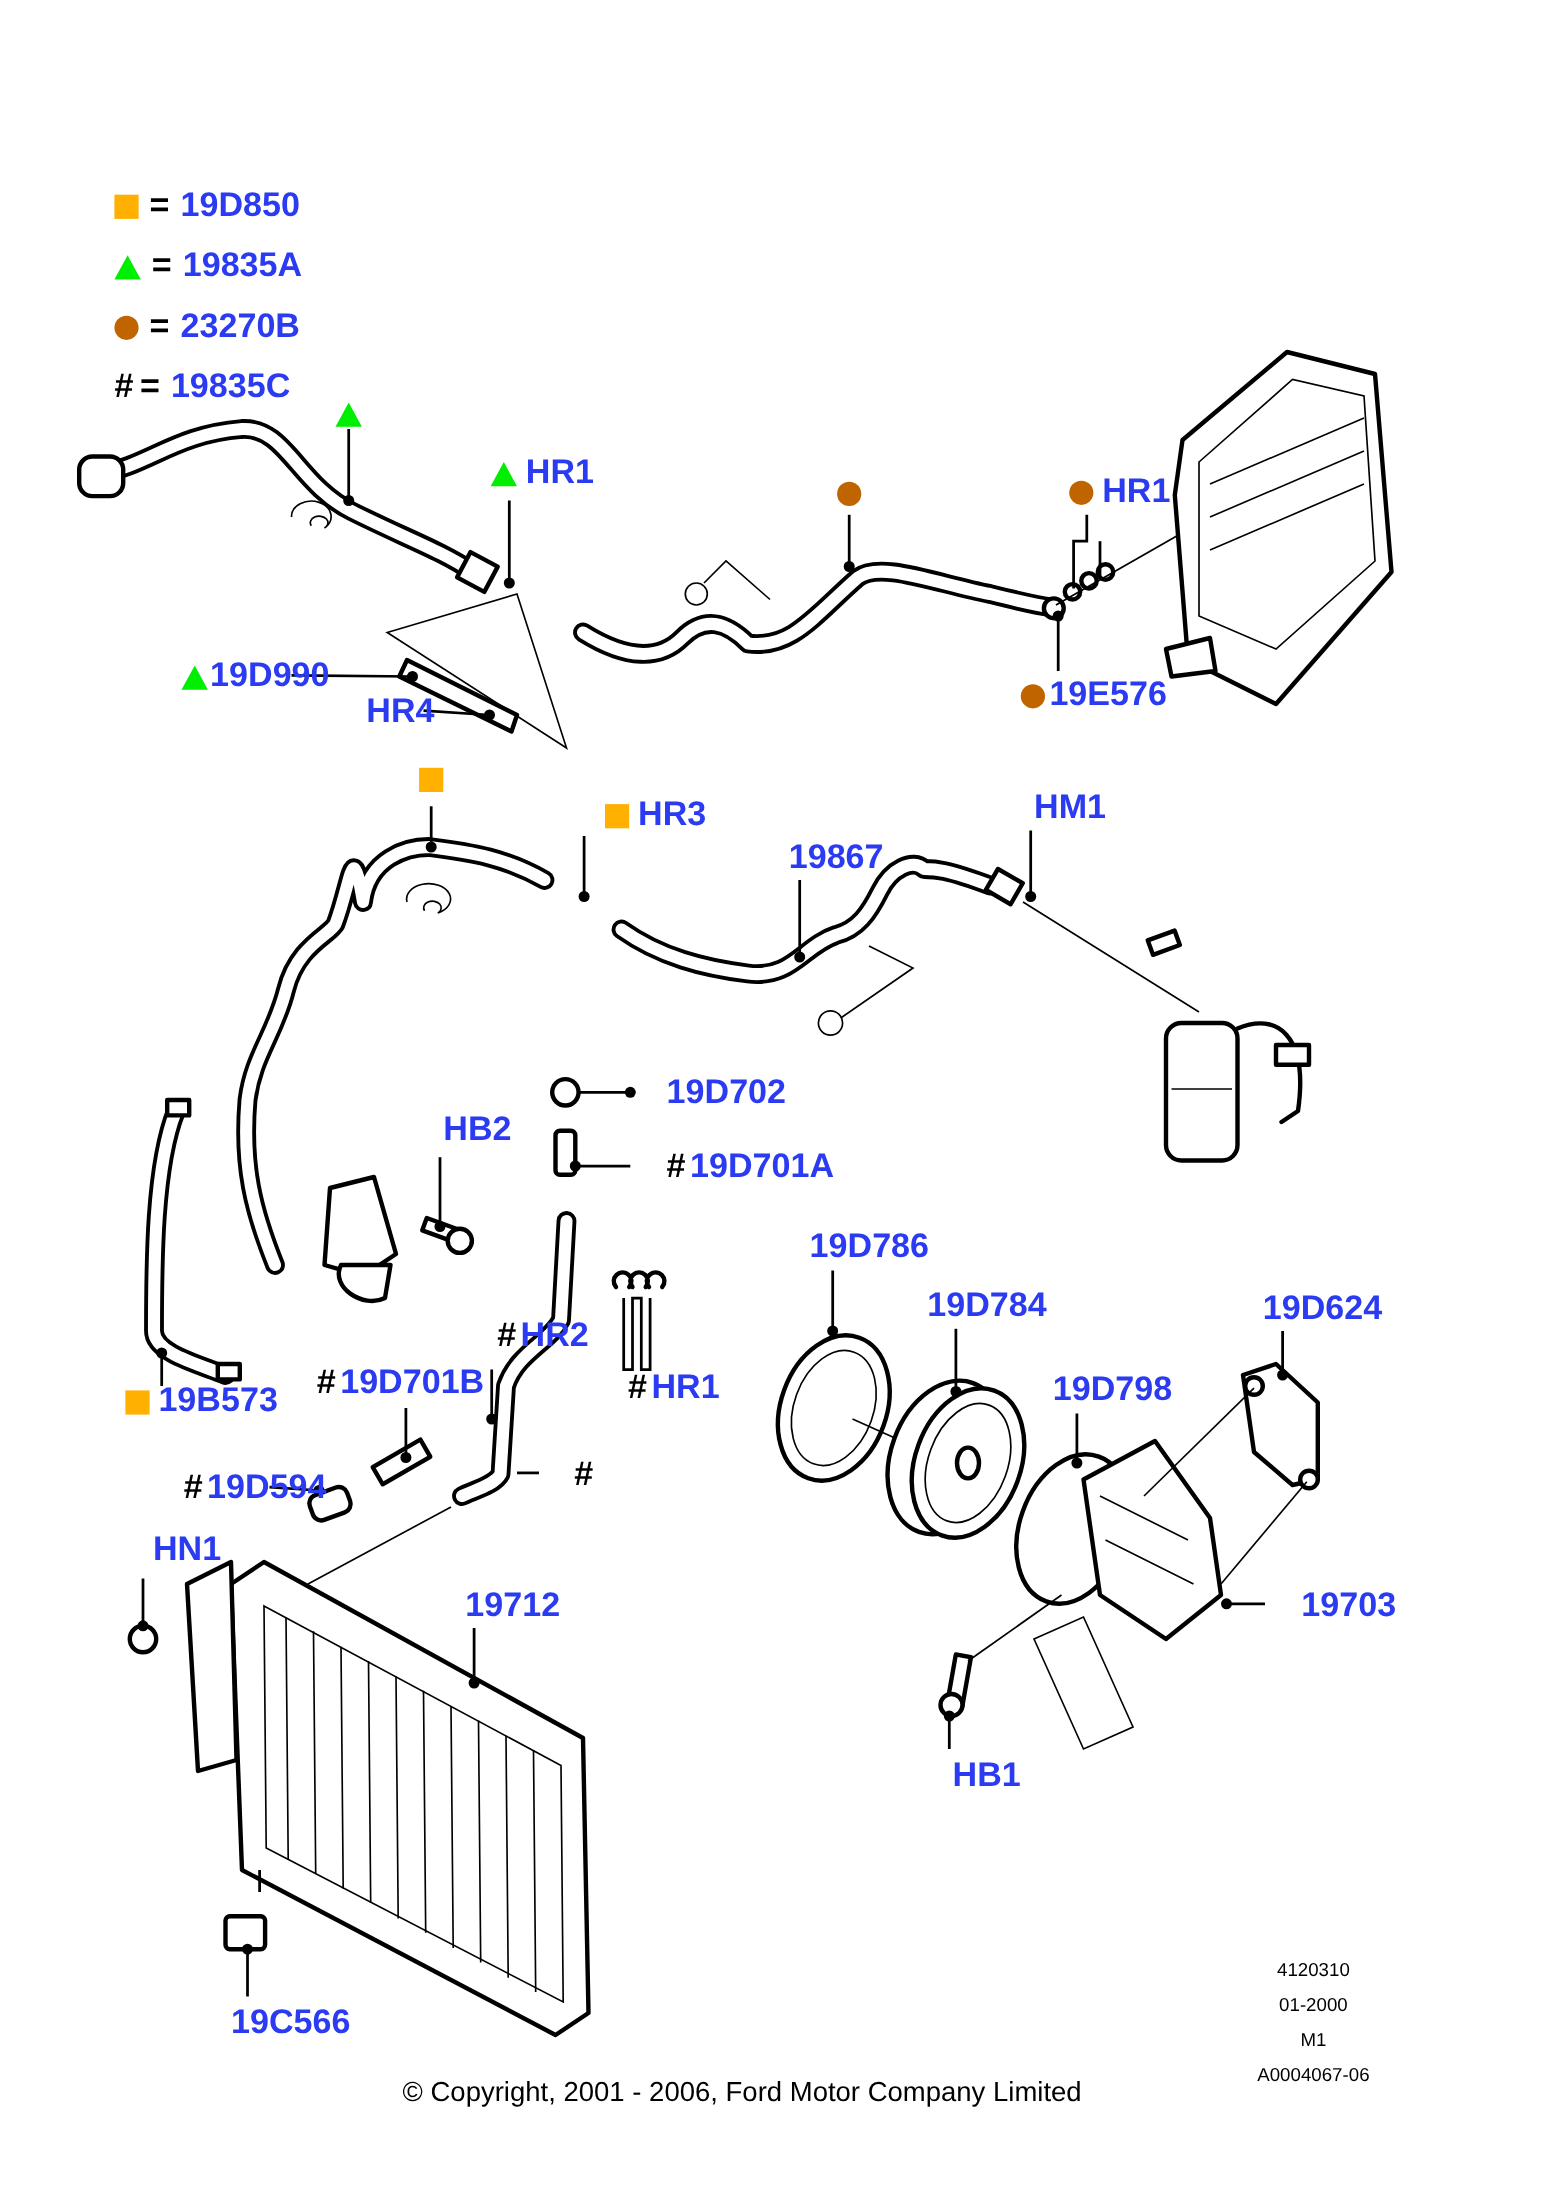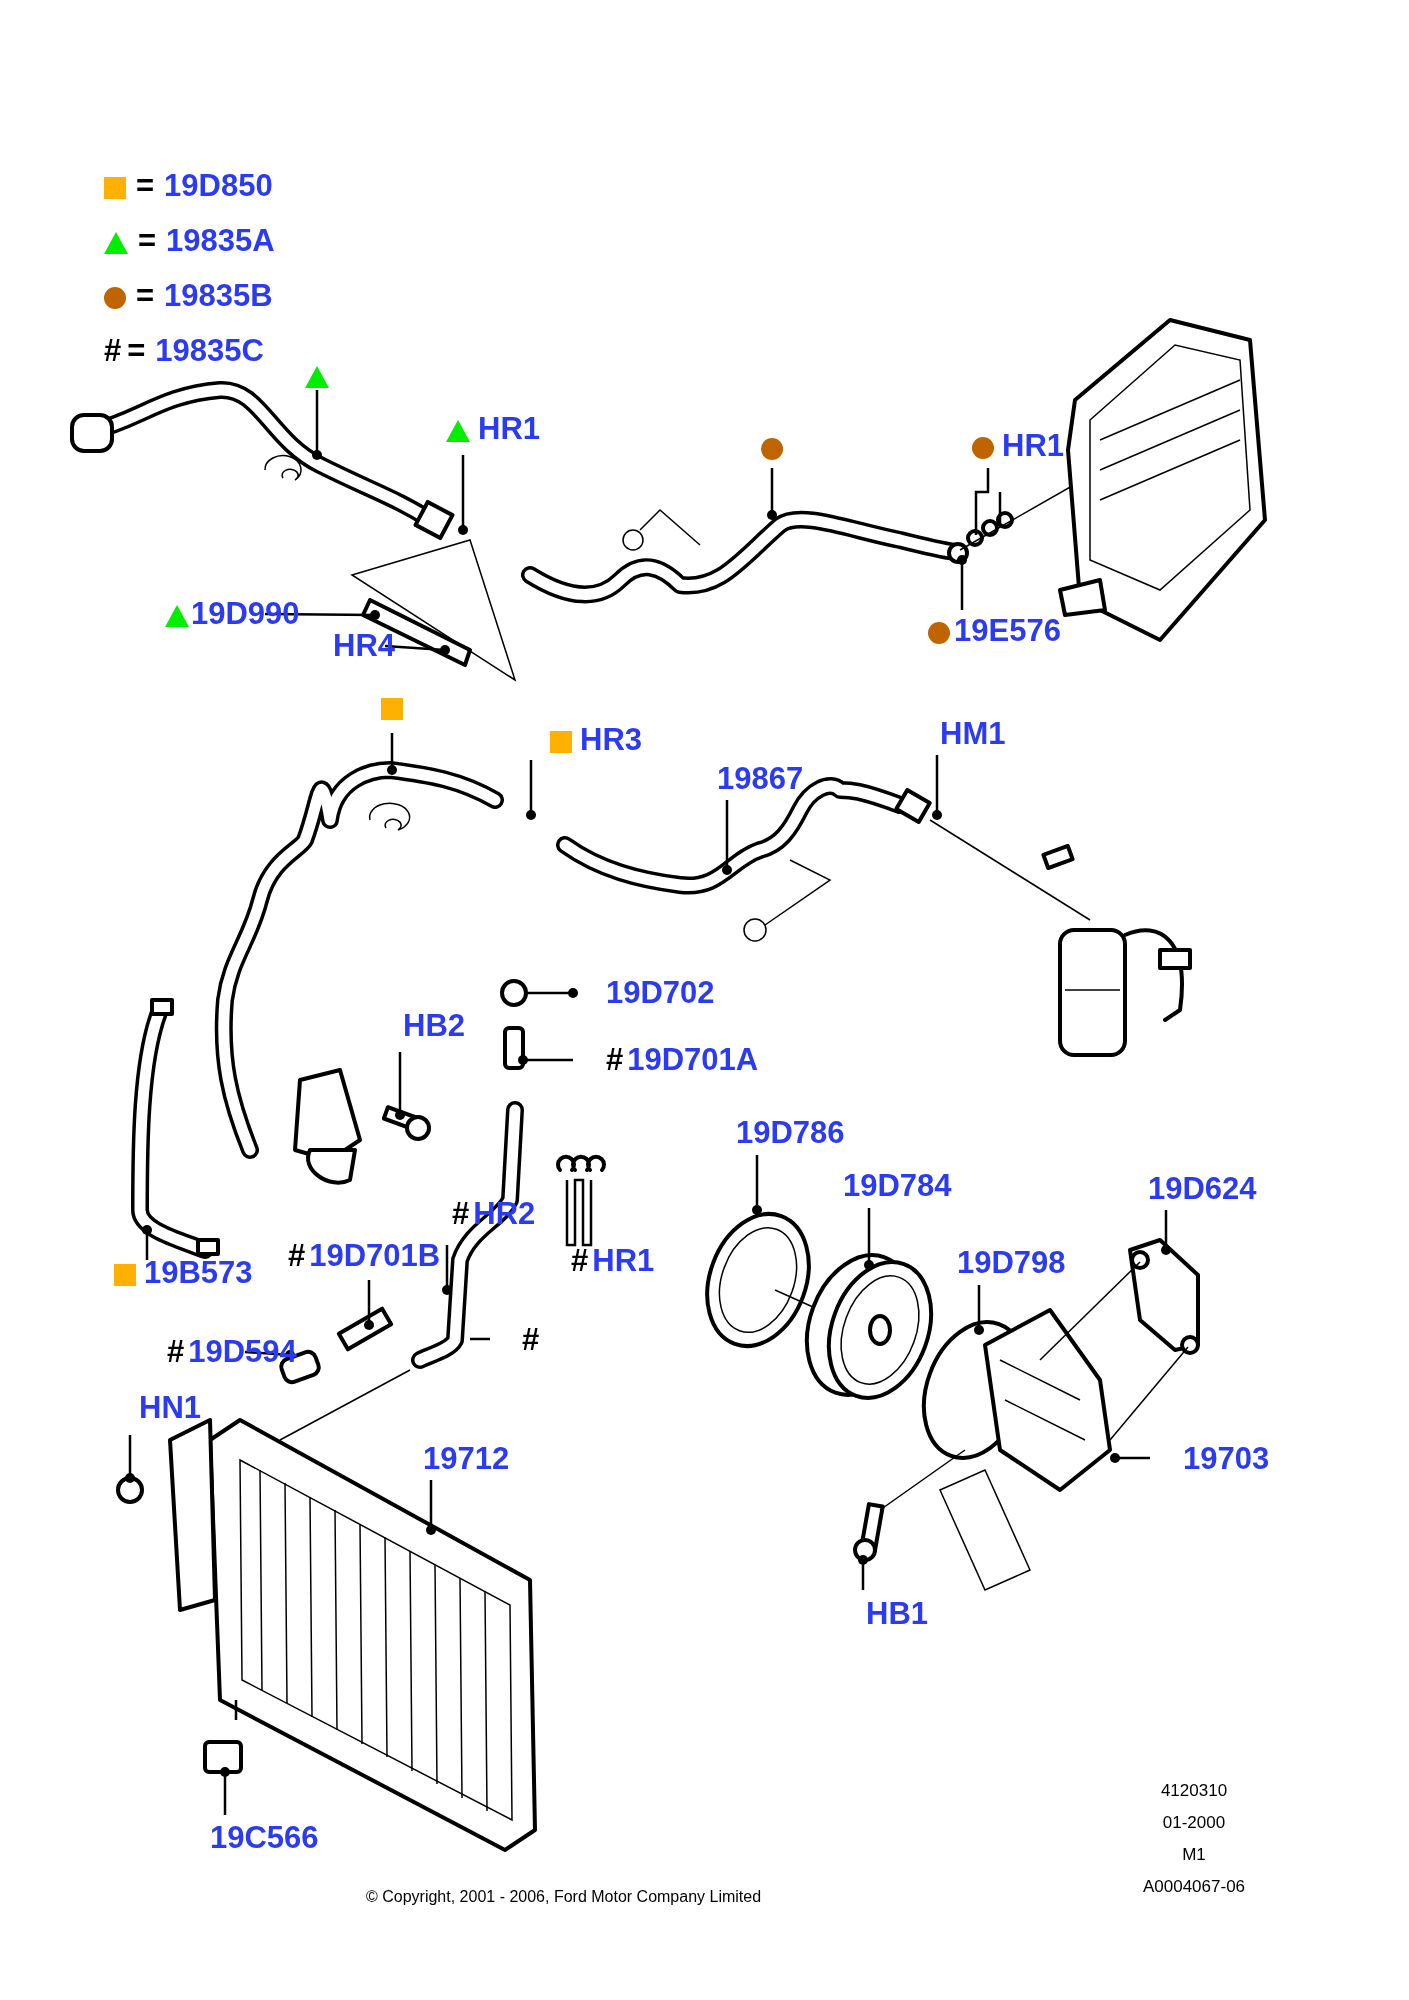--- a/index.html
+++ b/index.html
@@ -6,21 +6,21 @@
   body { width:1409px; height:2000px; position:relative; overflow:hidden; font-family:"Liberation Sans", sans-serif; }
   #art { position:absolute; left:0; top:0; width:1409px; height:2000px; }
   .lbl { position:absolute; font-family:"Liberation Sans", sans-serif; font-weight:bold; font-size:31px; color:#2b3bf2; white-space:nowrap; line-height:1;padding-left:28px; }
   .blk { color:#000; }
   .hash { color:#000; font-weight:bold; margin-right:4px; }
   .sym { display:inline-block; vertical-align:middle; margin-right:8px; }
   .sq { width:22px; height:22px; background:#ffb000; }
   .tri { width:0; height:0; border-left:12px solid transparent; border-right:12px solid transparent; border-bottom:22px solid #00ee00; }
   .dot { width:22px; height:22px; border-radius:50%; background:#c06400; }
   .eq { color:#000; margin:0 10px 0 2px; }
-  .footer { position:absolute; font-family:"Liberation Sans", sans-serif; font-size:16px; color:#000; white-space:nowrap; }
+  .footer { position:absolute; font-family:"Liberation Sans", sans-serif; font-size:25px; color:#000; white-space:nowrap; }
   .ref { position:absolute; font-family:"Liberation Sans", sans-serif; font-size:17px; color:#000; text-align:center; width:200px; line-height:32px; }
   svg .part { fill:#fff; stroke:#000; stroke-width:4; stroke-linejoin:round; stroke-linecap:round; }
   svg .thin { fill:none; stroke:#000; stroke-width:1.5; }
   svg .lead { fill:none; stroke:#000; stroke-width:2.5; }
   svg .hose { fill:none; stroke:#000; stroke-width:18; stroke-linecap:round; stroke-linejoin:round; }
   svg .hosein { fill:none; stroke:#fff; stroke-width:11; stroke-linecap:round; stroke-linejoin:round; }
 </style>
 </head>
 <body>
 
@@ -216,21 +216,21 @@
   </g>
 </svg>
 
 <div class="lbl" style="left:76px;top:170px;">
   <span class="sym sq"></span><span class="eq">=</span><span>19D850</span>
 </div>
 <div class="lbl" style="left:76px;top:225px;">
   <span class="sym tri"></span><span class="eq">=</span><span>19835A</span>
 </div>
 <div class="lbl" style="left:76px;top:280px;">
-  <span class="sym dot"></span><span class="eq">=</span><span>19835B</span>
+  <span class="sym dot"></span><span class="eq">=</span><span>23270B</span>
 </div>
 <div class="lbl" style="left:76px;top:335px;">
   <span class="hash">#</span><span class="eq">=</span><span>19835C</span>
 </div>
 
 <span class="sym tri" style="position:absolute;left:305px;top:366px;"></span>
 <span class="sym dot" style="position:absolute;left:761px;top:438px;"></span>
 <span class="sym sq" style="position:absolute;left:381px;top:698px;"></span>
 
 <div class="lbl" style="left:418px;top:413px;"><span class="sym tri"></span><span>HR1</span></div>

